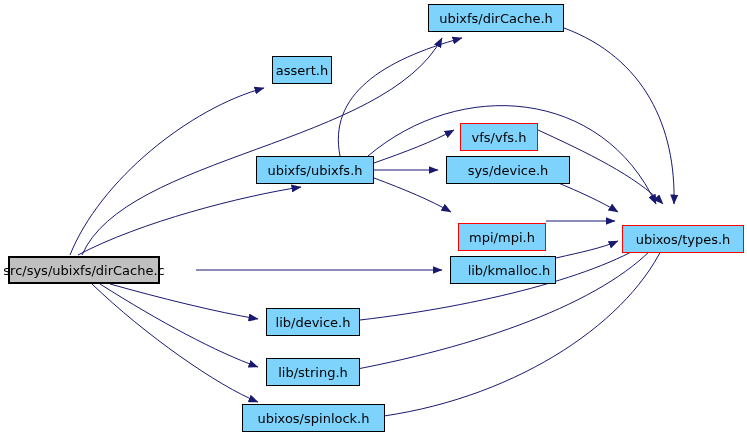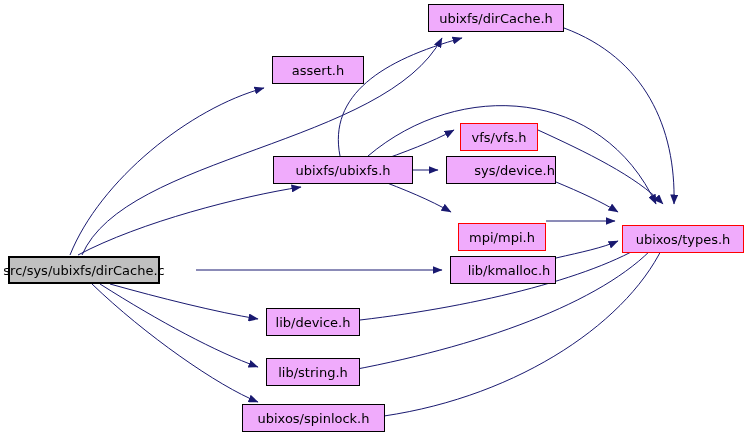--- a/index.html
+++ b/index.html
@@ -20,21 +20,21 @@
     left: 0; top: 0;
     width: 747px;
     height: 443px;
   }
   .graph-node {
     position: absolute;
     box-sizing: border-box;
     display: flex;
     align-items: center;
     justify-content: center;
-    background: #f0abfc;
+    background: #7dd3fc;
     border: 1px solid #000000;
     color: #000000;
     font-size: 13px;
     white-space: nowrap;
     cursor: pointer;
   }
   .graph-node.main {
     background: #c0c0c0;
     border: 2px solid #000000;
     cursor: default;
@@ -78,33 +78,33 @@
         <path d="M556,258 C582,252 602,248 618,241" class="edge-path" stroke="#191970" marker-end="url(#arrowhead)"></path>
         <path d="M360,320 C480,306 600,276 653,239" class="edge-path" stroke="#191970" marker-end="url(#arrowhead)"></path>
         <path d="M352,370 C490,344 612,298 660,240" class="edge-path" stroke="#191970" marker-end="url(#arrowhead)"></path>
         <path d="M384,416 C520,396 632,320 666,240" class="edge-path" stroke="#191970" marker-end="url(#arrowhead)"></path>
       </g>
   </svg>
   <div id="node-layer">
       <div class="graph-node main" style="left: 8px; top: 256px; width: 152px; height: 28px;">
         <span>src/sys/ubixfs/dirCache.c</span>
       </div>
-      <div class="graph-node normal" style="left: 272px; top: 56px; width: 92px; height: 28px;">
+      <div class="graph-node normal" style="left: 272px; top: 56px; width: 60px; height: 28px;">
         <span>assert.h</span>
       </div>
       <div class="graph-node normal" style="left: 428px; top: 4px; width: 136px; height: 28px;">
         <span>ubixfs/dirCache.h</span>
       </div>
-      <div class="graph-node normal" style="left: 256px; top: 156px; width: 140px; height: 28px; margin-left: 17px;">
+      <div class="graph-node normal" style="left: 256px; top: 156px; width: 118px; height: 28px;">
         <span>ubixfs/ubixfs.h</span>
       </div>
       <div class="graph-node red" style="left: 460px; top: 106px; width: 78px; height: 28px;">
         <span>vfs/vfs.h</span>
       </div>
-      <div class="graph-node normal" style="left: 446px; top: 156px; width: 110px; height: 28px; justify-content: flex-end;">
+      <div class="graph-node normal" style="left: 446px; top: 156px; width: 124px; height: 28px;">
         <span>sys/device.h</span>
       </div>
       <div class="graph-node red" style="left: 458px; top: 206px; width: 88px; height: 28px;">
         <span>mpi/mpi.h</span>
       </div>
       <div class="graph-node red" style="left: 622px; top: 208px; width: 122px; height: 28px;">
         <span>ubixos/types.h</span>
       </div>
       <div class="graph-node normal" style="left: 450px; top: 256px; width: 106px; height: 28px; padding-left: 12px;">
         <span>lib/kmalloc.h</span>

